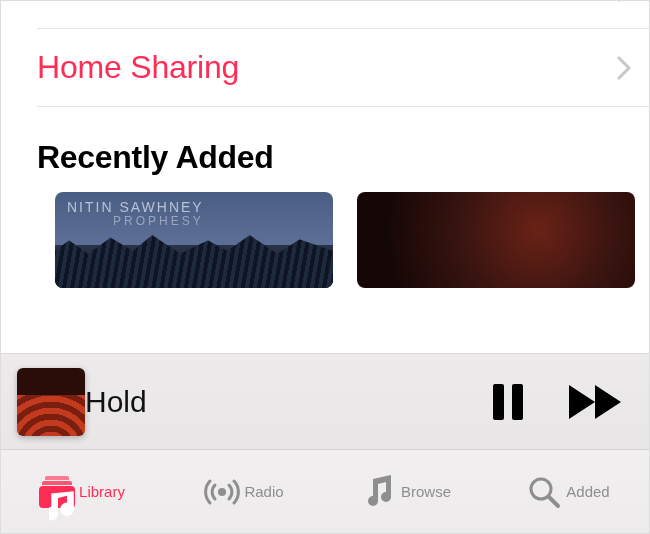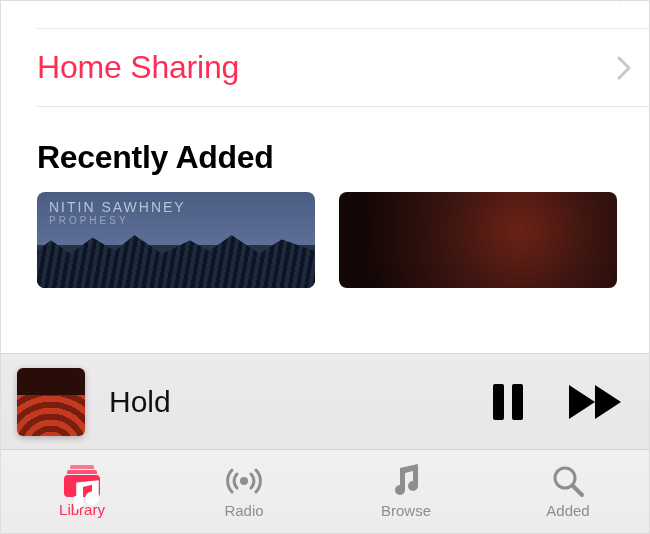--- a/index.html
+++ b/index.html
@@ -39,21 +39,21 @@
   .section-title {
     font-size: 32px;
     font-weight: 700;
     color: #000;
     padding: 32px 12px 16px 36px;
     letter-spacing: -0.3px;
   }
   .albums {
     display: flex;
     gap: 24px;
-    padding-left: 36px;
+    padding-left: 54px;
     padding-right: 36px;
   }
   .album {
     width: 278px;
     height: 96px;
     border-radius: 8px;
     overflow: hidden;
     flex: 0 0 278px;
     background: #333;
     position: relative;
@@ -71,38 +71,37 @@
     clip-path: polygon(0 30%, 5% 10%, 12% 35%, 20% 5%, 28% 30%, 35% 0%, 45% 35%, 55% 10%, 62% 30%, 70% 0%, 80% 35%, 88% 8%, 100% 30%, 100% 100%, 0 100%);
   }
   .album1 .txt {
     position:absolute; top:8px; left:12px;
     font-family: "Arial Narrow", Arial, sans-serif;
     letter-spacing: 2px;
     font-size: 14px;
     color: #b7c2d9;
     line-height: 1.1;
   }
-  .album1 .txt small{ display:block; font-size:10px; letter-spacing:3px; color:#9aa6c0;}
+  .album1 .txt small{ display:block; font-size:12px; letter-spacing:3px; color:#9aa6c0;text-align:right;}
   
   .album2 {
     background: radial-gradient(circle at 65% 40%, #6a2216 0%, #3a1410 40%, #150706 80%);
   }
 
   
   .now-playing {
     position: absolute;
     left: 0; right: 0;
     bottom: 84px;
     height: 96px;
     background: linear-gradient(#eceaea, #e8e6e6);
     border-top: 1px solid #d9d7d7;
     display: flex;
     align-items: center;
     padding: 0 28px 0 16px;
-    gap: 24px;
   }
   .np-art {
     width: 68px; height: 68px; border-radius: 6px;
     background:
       linear-gradient(#2a0d09 0%, #2a0d09 40%, transparent 40%),
       repeating-radial-gradient(circle at 50% 120%, #c33a1e 0 6px, #7a1f10 6px 12px);
     box-shadow: 0 2px 6px rgba(0,0,0,.25);
     flex: 0 0 68px;
   }
   .np-title {
@@ -131,21 +130,21 @@
     position: absolute;
     left:0; right:0; bottom:0;
     height: 84px;
     background: linear-gradient(#f1efef, #edebeb);
     border-top: 1px solid #d5d3d3;
     display: flex;
   }
   .tab {
     flex: 1;
     display:flex;
-    flex-direction: column;
+    flex-direction: row;
     align-items: center;
     justify-content: center;
     gap: 4px;
     color: #8e8e8e;
     font-size: 15px;
     cursor: pointer;
   }
   .tab.active { color: #ff2d55; }
   .tab svg { width: 36px; height: 34px; display:block; }
   .tab svg * { fill: currentColor; }

